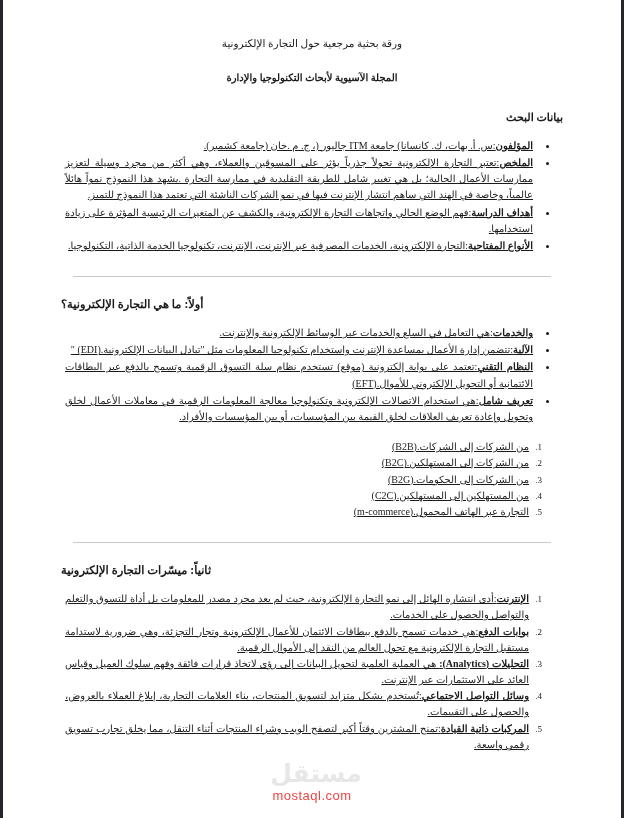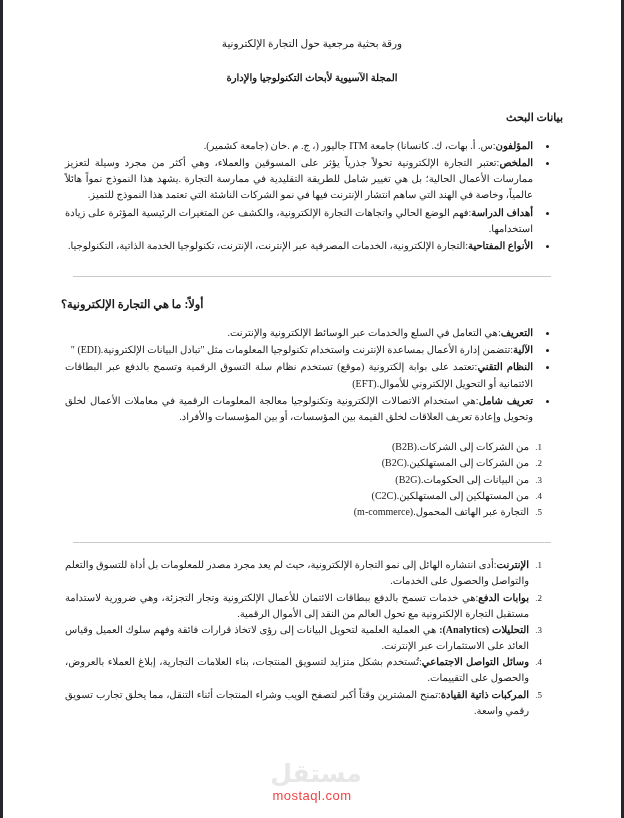--- a/index.html
+++ b/index.html
@@ -64,20 +64,21 @@
     border: 0;
     border-top: 1px solid #c9c9c9;
     margin: 22px 12px 0 12px;
     height: 0;
   }
 
   
   ul.bullets, ol.numbers {
     margin: 14px 0 0 0;
     padding: 0 26px 0 4px;
+    text-decoration: underline;
   }
   ul.bullets { list-style-type: disc; }
   ol.numbers { list-style-type: decimal; padding-right: 30px; }
 
   ul.bullets > li, ol.numbers > li {
     font-size: 10px;
     line-height: 1.62;
     text-align: justify;
     text-align-last: right;
     margin: 0 0 1px 0;
@@ -158,44 +159,45 @@
       <span class="lbl">الأنواع المفتاحية</span><span>:التجارة الإلكترونية، الخدمات المصرفية عبر الإنترنت، الإنترنت، تكنولوجيا الخدمة الذاتية، التكنولوجيا.</span>
     </li>
   </ul>
 
   <hr class="rule">
 
   <p class="heading-bar">أولاً: ما هي التجارة الإلكترونية؟</p>
 
   <ul class="bullets">
     <li>
-      <span class="lbl">التعريف</span><span>:هي التعامل في السلع والخدمات عبر الوسائط الإلكترونية والإنترنت.</span>
+      <span class="lbl">والخدمات</span><span>:هي التعامل في السلع والخدمات عبر الوسائط الإلكترونية والإنترنت.</span>
     </li>
     <li>
       <span class="lbl">الآلية</span><span>:تتضمن إدارة الأعمال بمساعدة الإنترنت واستخدام تكنولوجيا المعلومات مثل "تبادل البيانات الإلكترونية.(EDI) "</span>
     </li>
     <li>
       <span class="lbl">النظام التقني</span><span>:تعتمد على بوابة إلكترونية (موقع) تستخدم نظام سلة التسوق الرقمية وتسمح بالدفع عبر البطاقات الائتمانية أو التحويل الإلكتروني للأموال.(EFT)</span>
     </li>
     <li>
       <span class="lbl">تعريف شامل</span><span>:هي استخدام الاتصالات الإلكترونية وتكنولوجيا معالجة المعلومات الرقمية في معاملات الأعمال لخلق وتحويل وإعادة تعريف العلاقات لخلق القيمة بين المؤسسات، أو بين المؤسسات والأفراد.</span>
     </li>
   </ul>
 
 
   <ol class="numbers">
     <li>من الشركات إلى الشركات.(B2B)</li>
     <li>من الشركات إلى المستهلكين.(B2C)</li>
-    <li>من البيانات إلى الحكومات.(B2G)</li>
+    <li>من الشركات إلى الحكومات.(B2G)</li>
     <li>من المستهلكين إلى المستهلكين.(C2C)</li>
     <li>التجارة عبر الهاتف المحمول.(m-commerce)</li>
   </ol>
 
   <hr class="rule">
 
+  <p class="heading-bar">ثانياً: ميسّرات التجارة الإلكترونية</p>
 
   <ol class="numbers justified">
     <li>
       <span class="lbl">الإنترنت</span><span>:أدى انتشاره الهائل إلى نمو التجارة الإلكترونية، حيث لم يعد مجرد مصدر للمعلومات بل أداة للتسوق والتعلم والتواصل والحصول على الخدمات.</span>
     </li>
     <li>
       <span class="lbl">بوابات الدفع</span><span>:هي خدمات تسمح بالدفع ببطاقات الائتمان للأعمال الإلكترونية وتجار التجزئة، وهي ضرورية لاستدامة مستقبل التجارة الإلكترونية مع تحول العالم من النقد إلى الأموال الرقمية.</span>
     </li>
     <li>
       <span class="lbl">التحليلات (Analytics):</span><span> هي العملية العلمية لتحويل البيانات إلى رؤى لاتخاذ قرارات فائقة وفهم سلوك العميل وقياس العائد على الاستثمارات عبر الإنترنت.</span>

